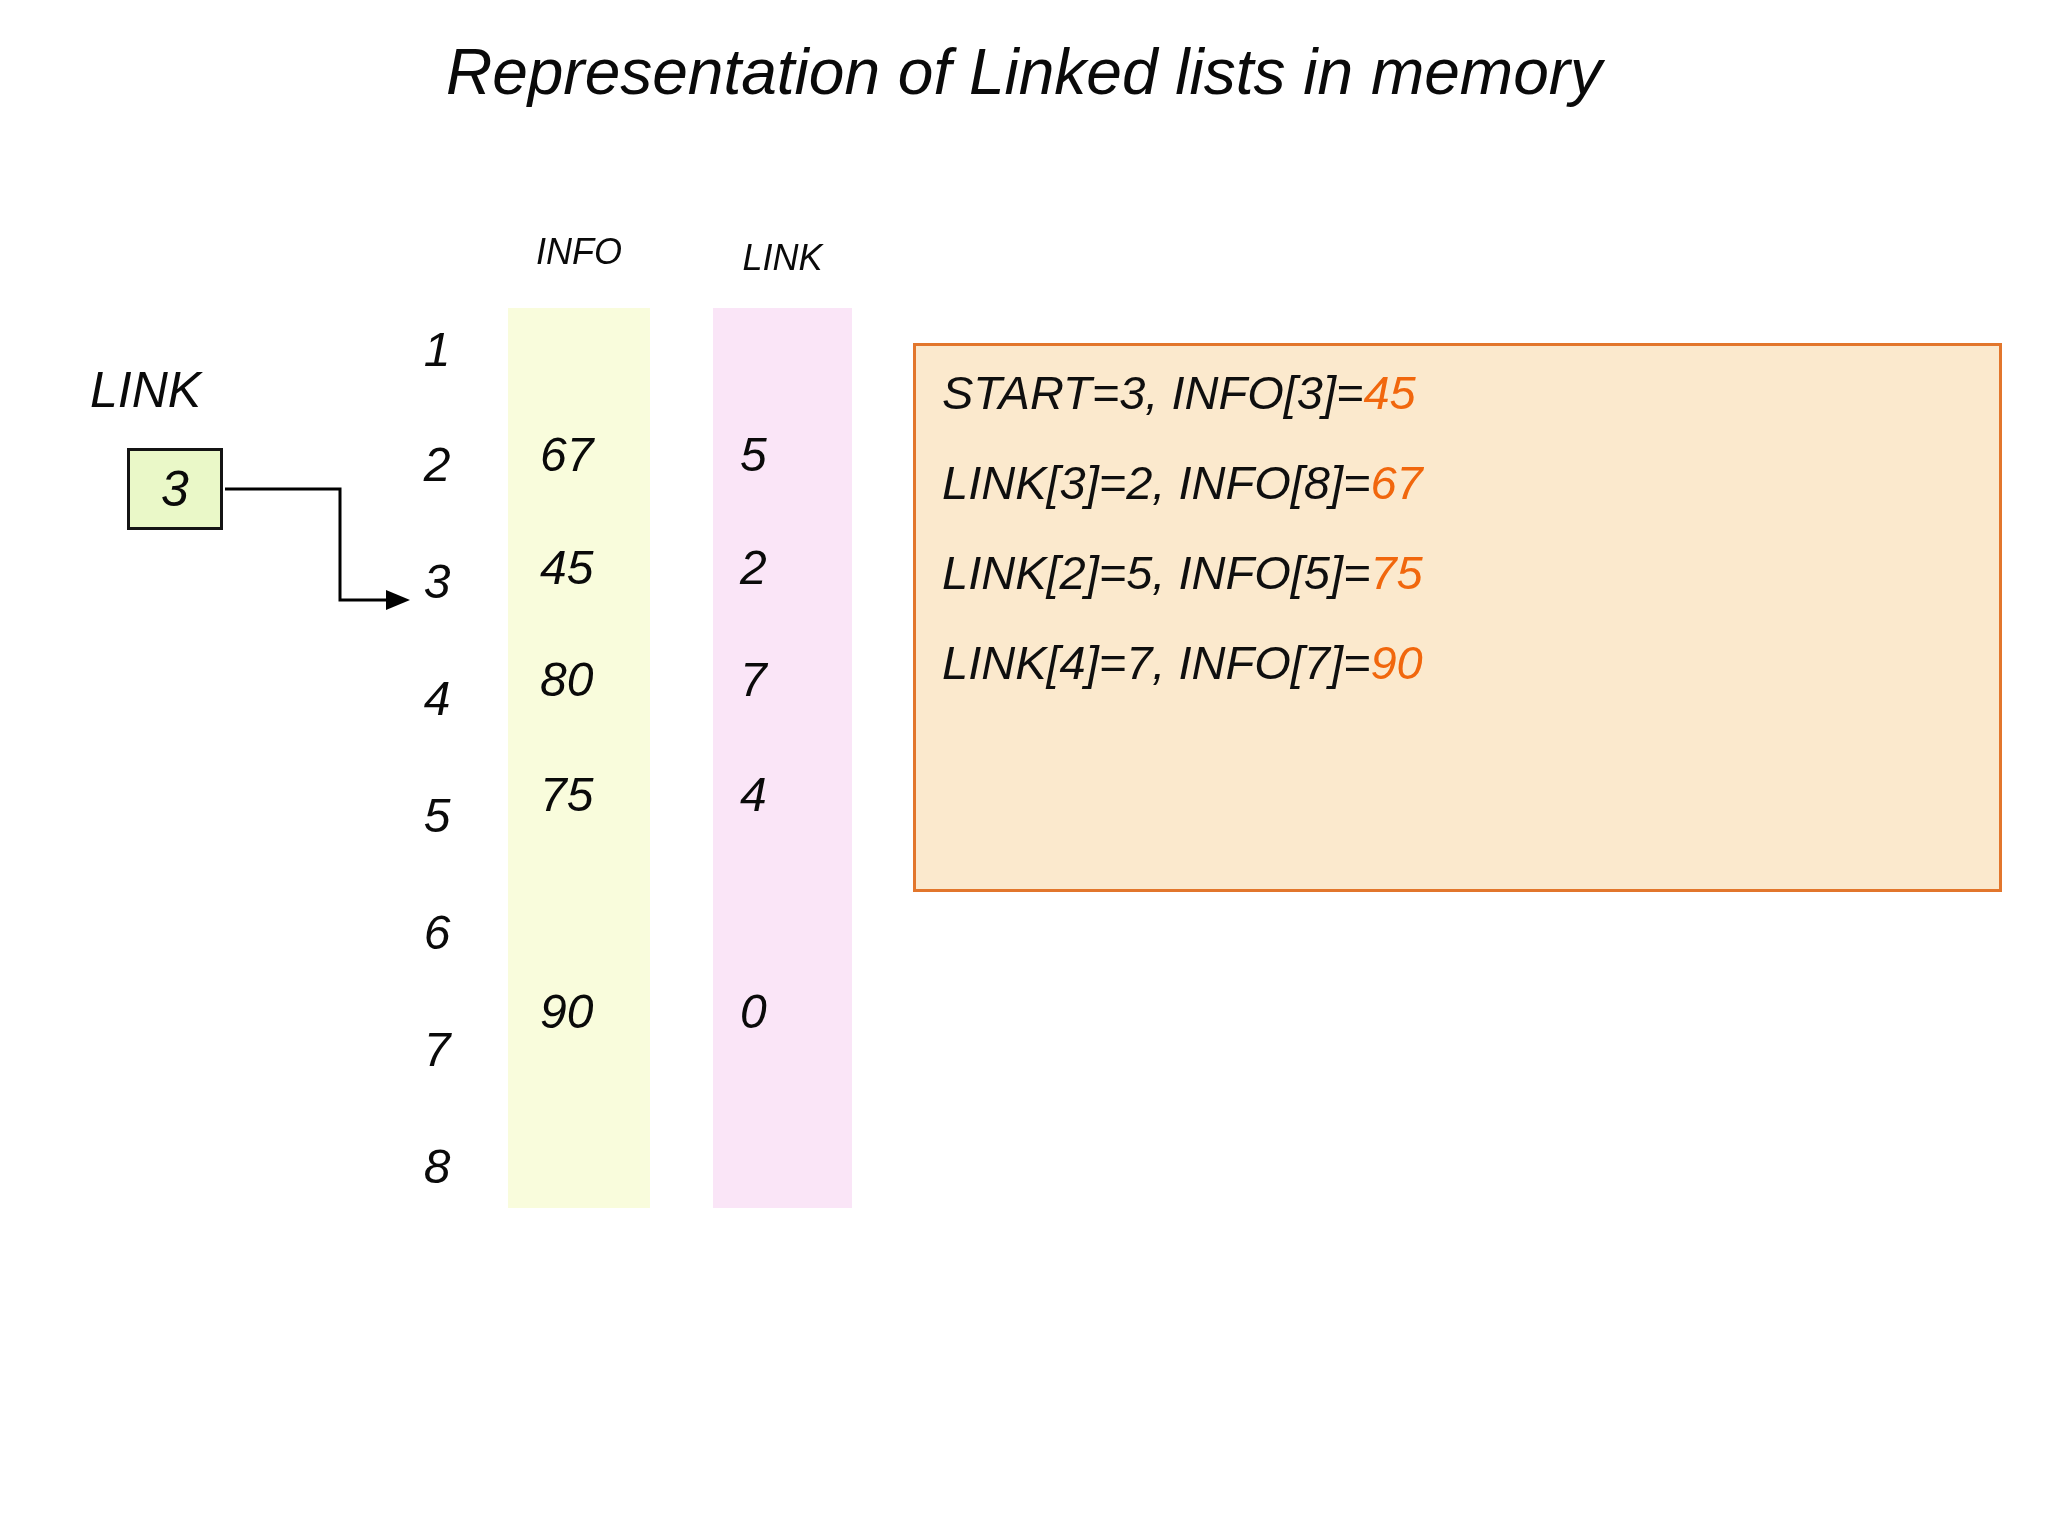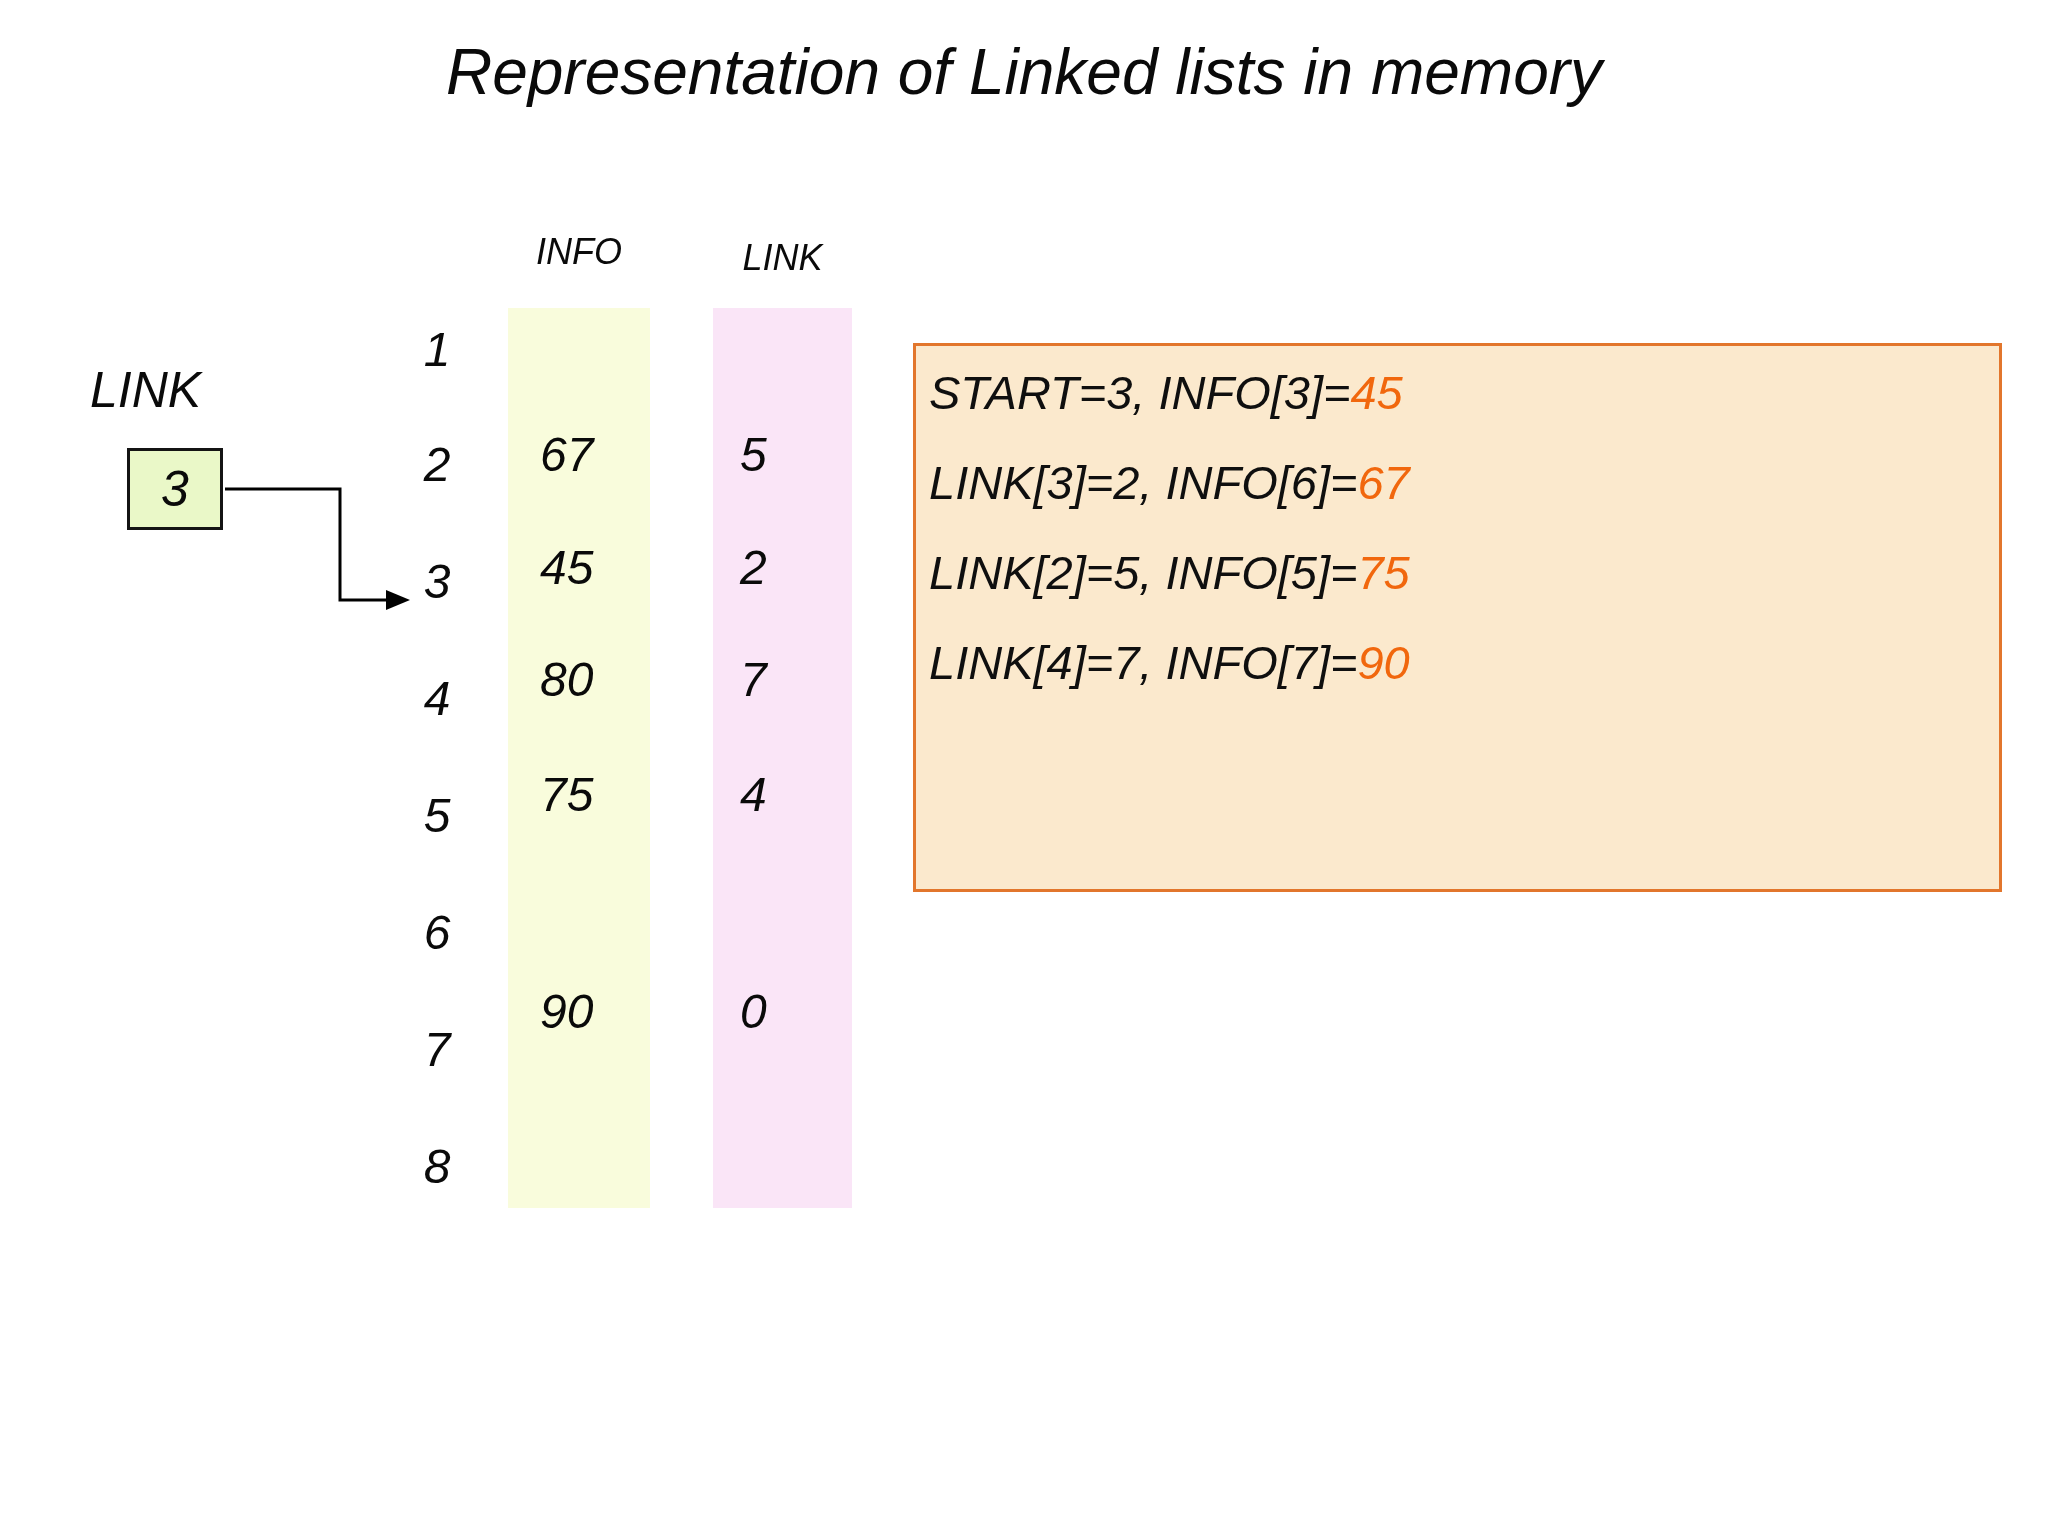--- a/index.html
+++ b/index.html
@@ -45,21 +45,21 @@
   .val{
     position:absolute;font-size:48px;line-height:66px;color:#0a0a0a;
   }
   .info-val{left:540px;width:110px;text-align:left;}
   .link-val{left:740px;width:90px;text-align:left;}
   .note-box{
     position:absolute;left:913px;top:343px;width:1089px;height:549px;
     box-sizing:border-box;
     background:var(--note-fill);
     border:3px solid var(--note-border);
-    padding:2px 10px 0 13px;
+    padding:2px 10px 0 26px;
   }
   .note-line{
     height:90px;line-height:90px;
     font-size:47px;color:#0f0f0f;
     white-space:nowrap;
   }
   .note-line .hl{color:var(--highlight);}
 </style>
 </head>
 <body>
@@ -104,21 +104,21 @@
   <div class="val link-val" style="top:535px">2</div>
   <div class="val link-val" style="top:647px">7</div>
   <div class="val link-val" style="top:762px">4</div>
   <div class="val link-val" style="top:979px">0</div>
 
   <div class="note-box">
     <div class="note-line">
       <span>START=3, INFO[3]=</span><span class="hl">45</span>
     </div>
     <div class="note-line">
-      <span>LINK[3]=2, INFO[6]=</span><span class="hl">67</span>
+      <span>LINK[3]=2, INFO[8]=</span><span class="hl">67</span>
     </div>
     <div class="note-line">
       <span>LINK[2]=5, INFO[5]=</span><span class="hl">75</span>
     </div>
     <div class="note-line">
       <span>LINK[4]=7, INFO[7]=</span><span class="hl">90</span>
     </div>
   </div>
 
 </div>

